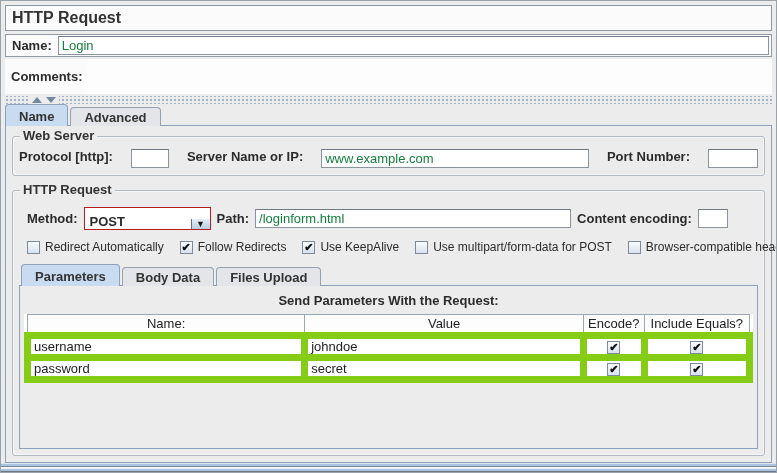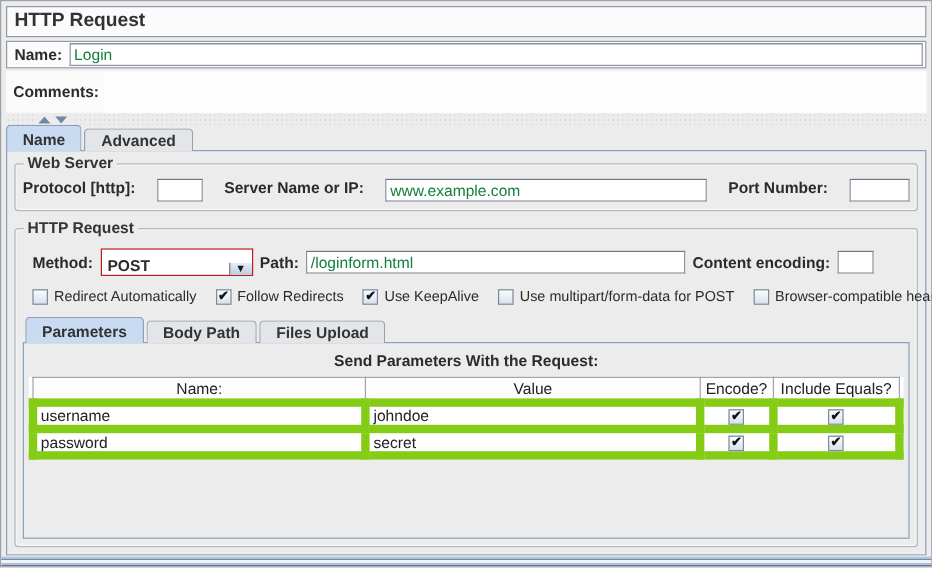--- a/index.html
+++ b/index.html
@@ -218,21 +218,21 @@
           </label>
           <label class="option">
             <span class="cb"></span>
             <span>Browser-compatible headers</span>
           </label>
         </div>
 
       <div class="param-pane">
         <div class="tab-row" id="param-tabs" style="padding-left:2px;">
             <div class="tab selected">Parameters</div>
-            <div class="tab">Body Path</div>
+            <div class="tab">Body Data</div>
             <div class="tab">Files Upload</div>
           </div>
         <div class="param-content">
           <div class="table-title">Send Parameters With the Request:</div>
           <table class="params">
             <colgroup>
               <col class="col-name">
                 <col class="col-value">
                 <col class="col-encode">
                 <col class="col-include">

